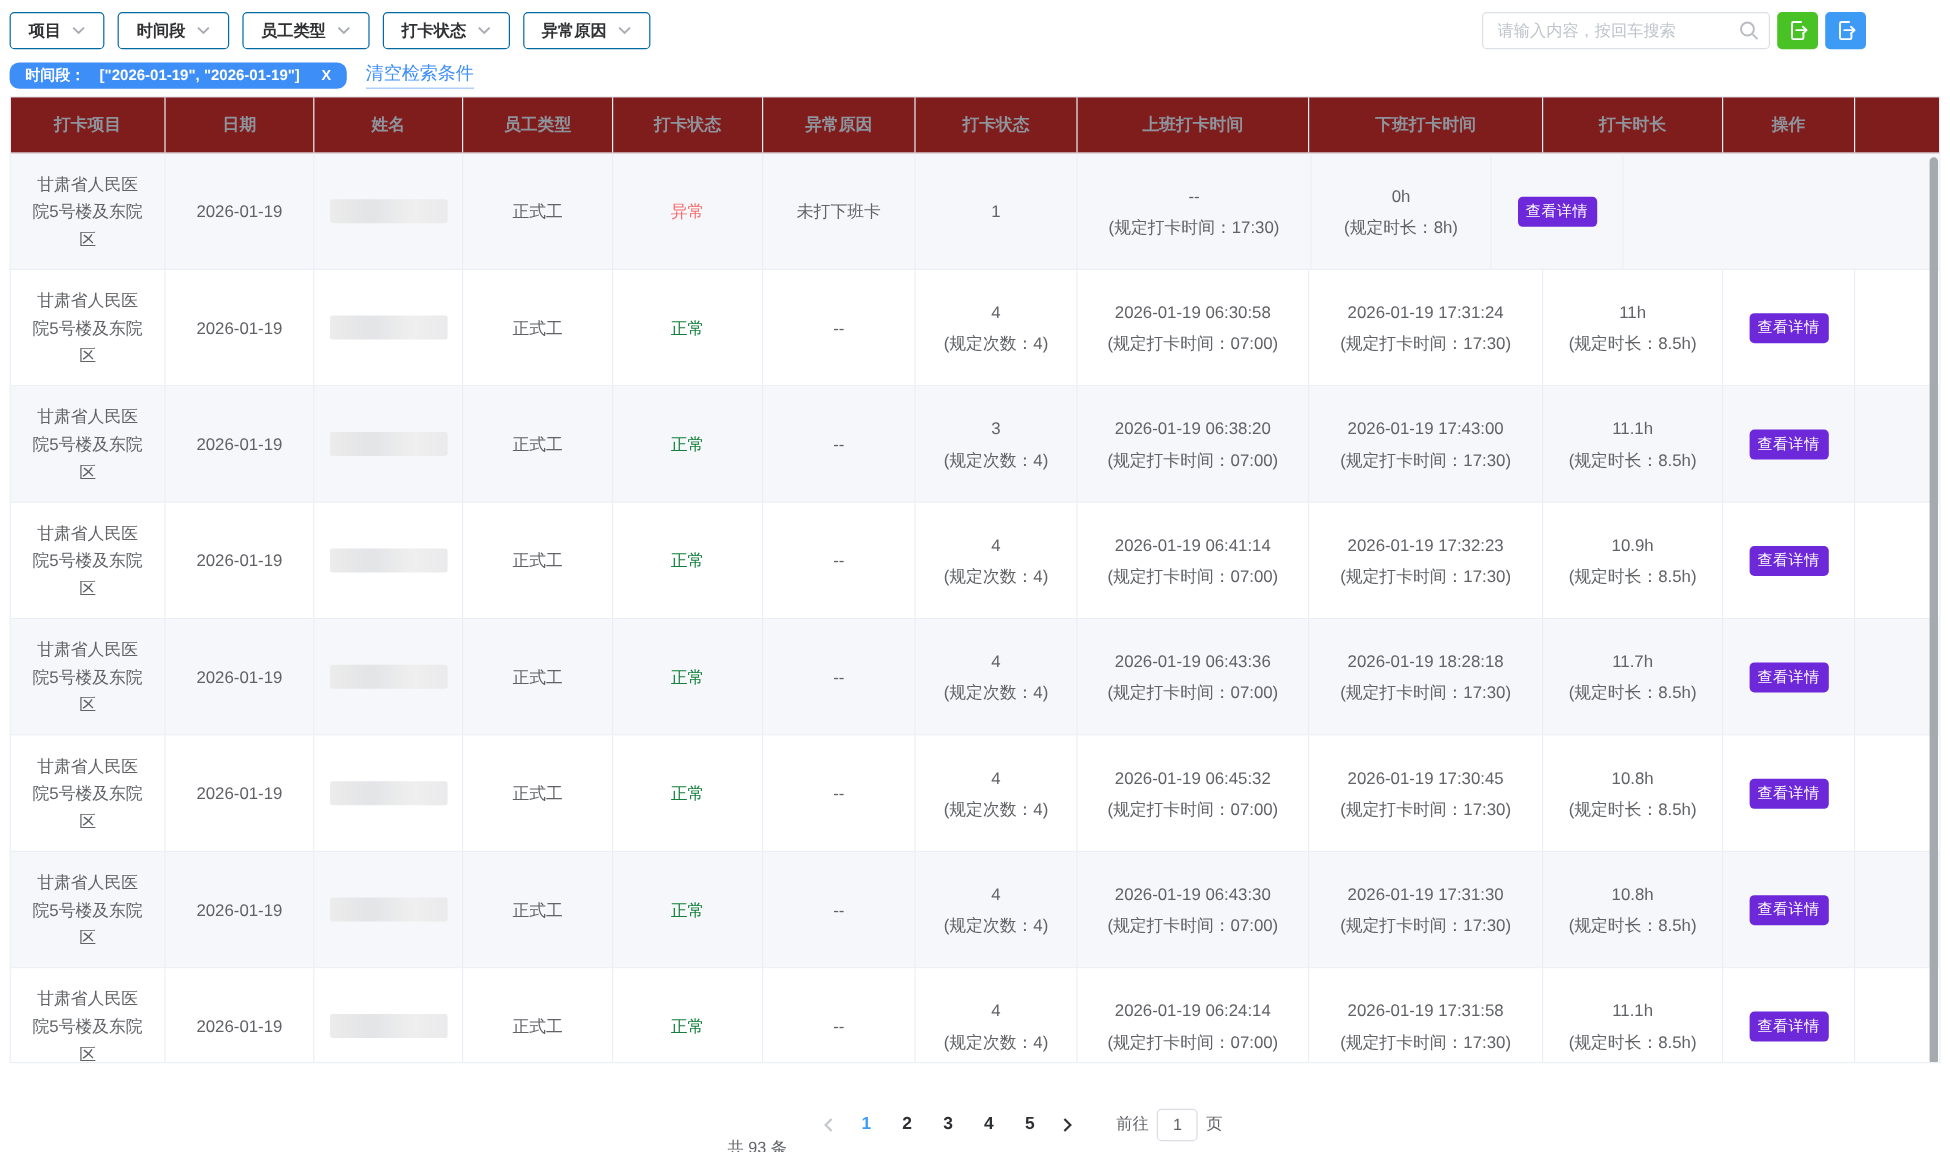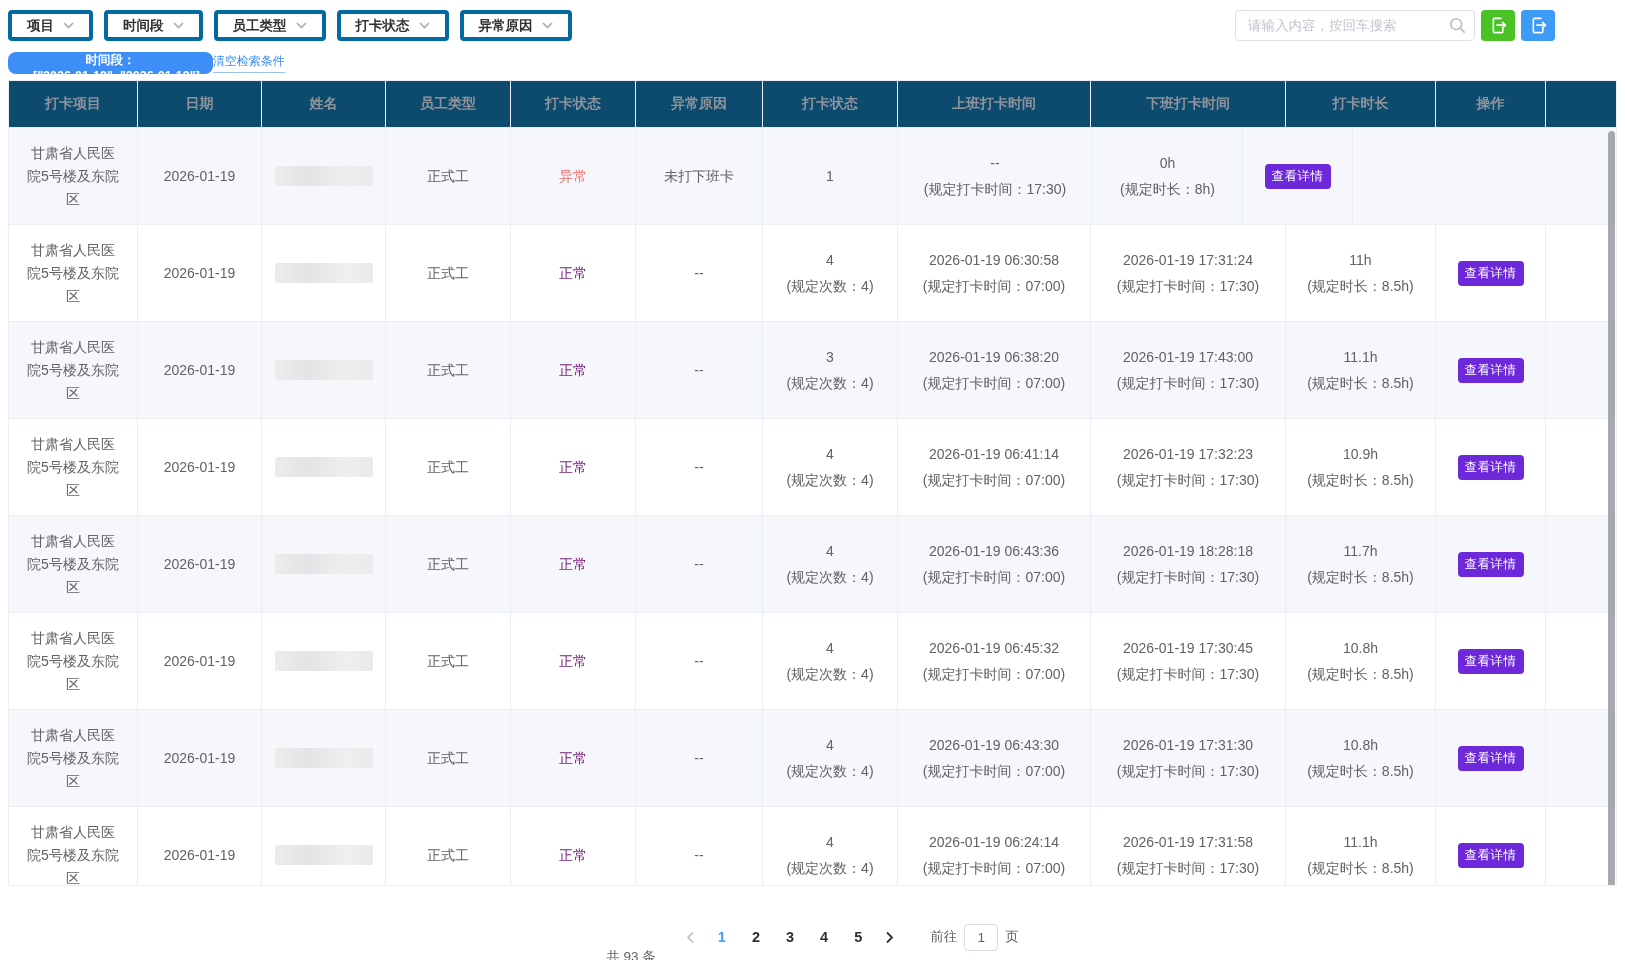--- a/index.html
+++ b/index.html
@@ -4,21 +4,21 @@
 <style>
   * { box-sizing: border-box; margin: 0; padding: 0; }
   body { margin:0; background:#fff; font-family:"Liberation Sans", sans-serif; color:#606266; }
   .app { position:relative; width:1625px; height:960px; background:#fff; overflow:hidden; }
 
   
   .toolbar { position:absolute; top:10px; left:8px; display:flex; gap:11px; }
   .dd {
     display:inline-flex; align-items:center; justify-content:center; gap:9px;
     height:31px; padding:0 15px; background:#fff;
-    border:4px solid #0369a1; border-radius:4px;
+    border:1px solid #0369a1; border-radius:4px;
     font-family:inherit; font-size:13.5px; font-weight:600; color:#303133; cursor:pointer;
   }
   .toolbar-right { position:absolute; top:10px; right:70px; display:flex; align-items:center; gap:6px; }
   .search-box { position:relative; width:240px; height:31px; }
   .search-box input {
     width:100%; height:100%; border:1px solid #dcdfe6; border-radius:4px;
     padding:0 32px 0 12px; font-family:inherit; font-size:13.5px; color:#606266; outline:none;
   }
   .search-box input::placeholder { color:#bfc4cc; }
   .search-ic { position:absolute; right:9px; top:7px; }
@@ -26,36 +26,36 @@
     width:34px; height:31px; border:none; border-radius:4px; cursor:pointer;
     display:inline-flex; align-items:center; justify-content:center;
   }
   .btn-export.green { background:#49c225; }
   .btn-export.blue  { background:#3d9af5; }
 
   
   .tags-row { position:absolute; top:52px; left:8px; display:flex; align-items:center; }
   .tag {
     display:inline-flex; align-items:center; height:22px; padding:0 13px;
-    background:#3e8ef7; border-radius:8px; color:#fff; font-size:12.5px; font-weight:700; cursor:pointer;flex-direction:column;
+    background:#3e8ef7; border-radius:8px; color:#fff; font-size:12.5px; font-weight:700; cursor:pointer;
   }
   .tag .tag-val { margin-left:12px; }
   .tag .tag-x { margin-left:18px; font-size:12px; cursor:pointer; }
   .clear-link {
-    font-size:12px; color:#3e8ef7; text-decoration:none;
+    margin-left:16px; font-size:15px; color:#3e8ef7; text-decoration:none;
     border-bottom:1px solid #9cc3f7; cursor:pointer; padding-bottom:2px;
   }
 
   
   .table-wrap {
     position:absolute; top:80px; left:8px; right:8px; height:806px;
     border:1px solid #ebeef5; overflow:hidden; background:#fff;
   }
   .thead, .tr { display:flex; width:100%; }
-  .thead { height:47px; background:#0c4a6e; border-bottom:1px solid #ebeef5; }
+  .thead { height:47px; background:#7f1d1d; border-bottom:1px solid #ebeef5; }
   .th, .td {
     display:flex; flex-direction:column; align-items:center; justify-content:center;
     text-align:center; border-right:1px solid #ebeef5; gap:3px;
   }
   .th { font-size:14px; font-weight:600; color:#8f949c; }
   .td { font-size:14px; color:#606266; }
   .td .ln { line-height:23px; }
   .tr { height:97px; border-bottom:1px solid #ebeef5; background:#fff; }
   .tr.stripe { background:#f6f7fa; }
   .c-project { width:129px; padding:0 18px; }
@@ -63,21 +63,21 @@
   .c-name    { width:124px; }
   .c-type    { width:125px; }
   .c-status  { width:125px; }
   .c-reason  { width:127px; }
   .c-count   { width:135px; }
   .c-in      { width:193px; }
   .c-out     { width:195px; }
   .c-dur     { width:150px; }
   .c-op      { width:110px; }
   .c-fill    { flex:1; border-right:none; }
-  .td.c-status.green { color:#701a75; }
+  .td.c-status.green { color:#15803d; }
   .td.c-status.red   { color:#f56c6c; }
   .redact {
     width:98px; height:20px; border-radius:2px;
     background:linear-gradient(90deg,#ececec 0%, #e3e4e6 35%, #efefef 70%, #eaeaec 100%);
     filter:blur(0.6px);
   }
   .op-btn {
     background:#6d28d9; color:#fff; border:none; border-radius:4px; cursor:pointer;
     font-family:inherit; font-size:12.5px; padding:4px 7px; letter-spacing:0.5px;
   }

